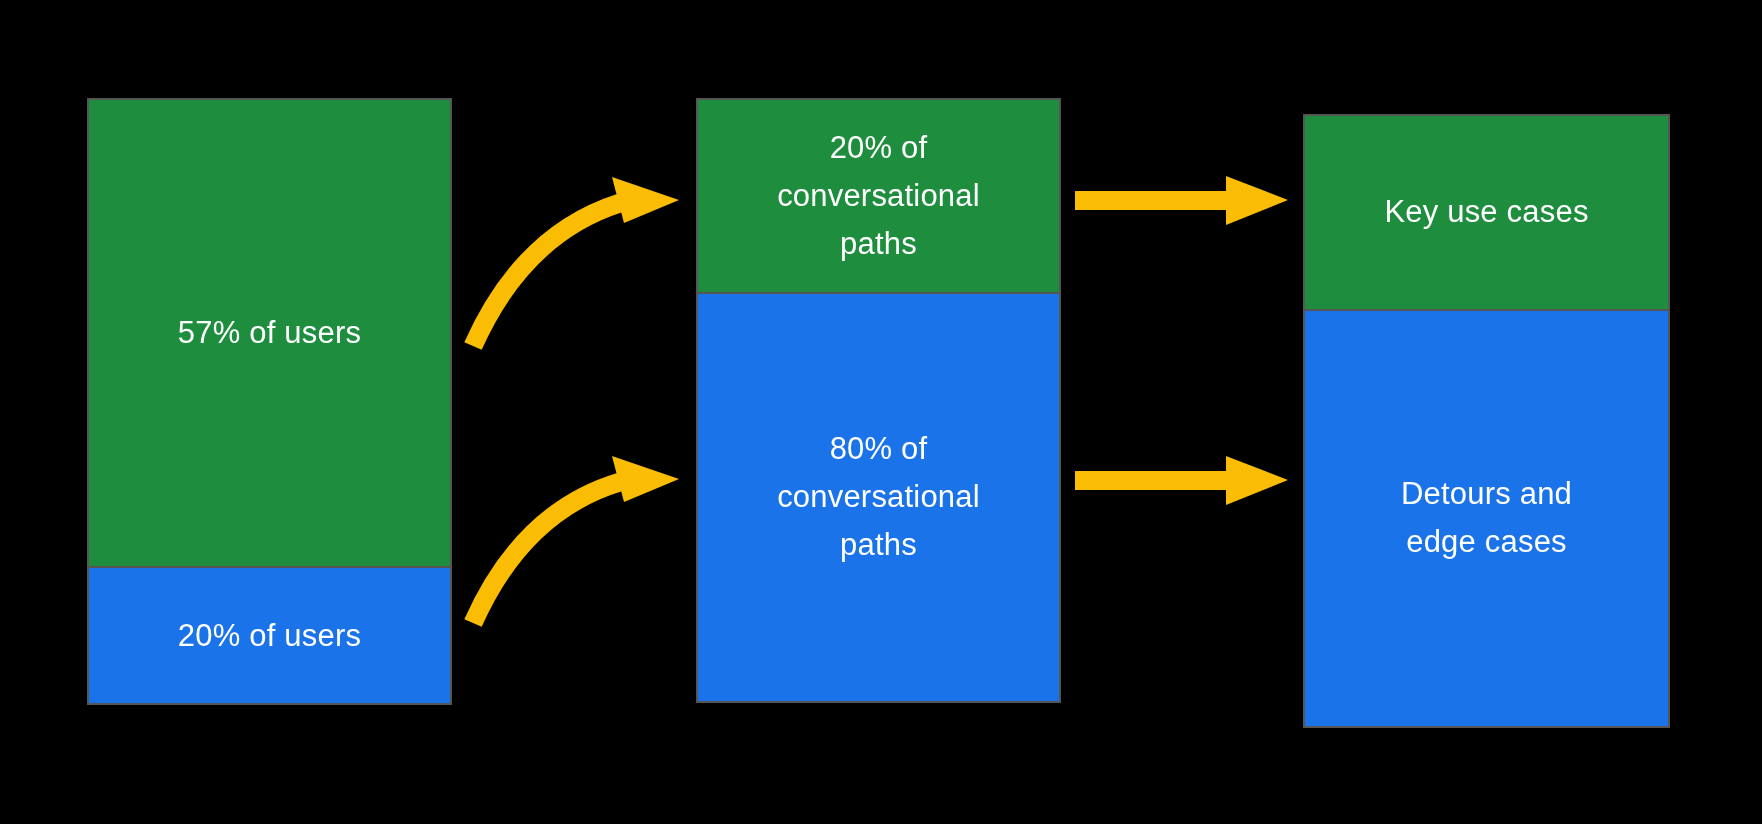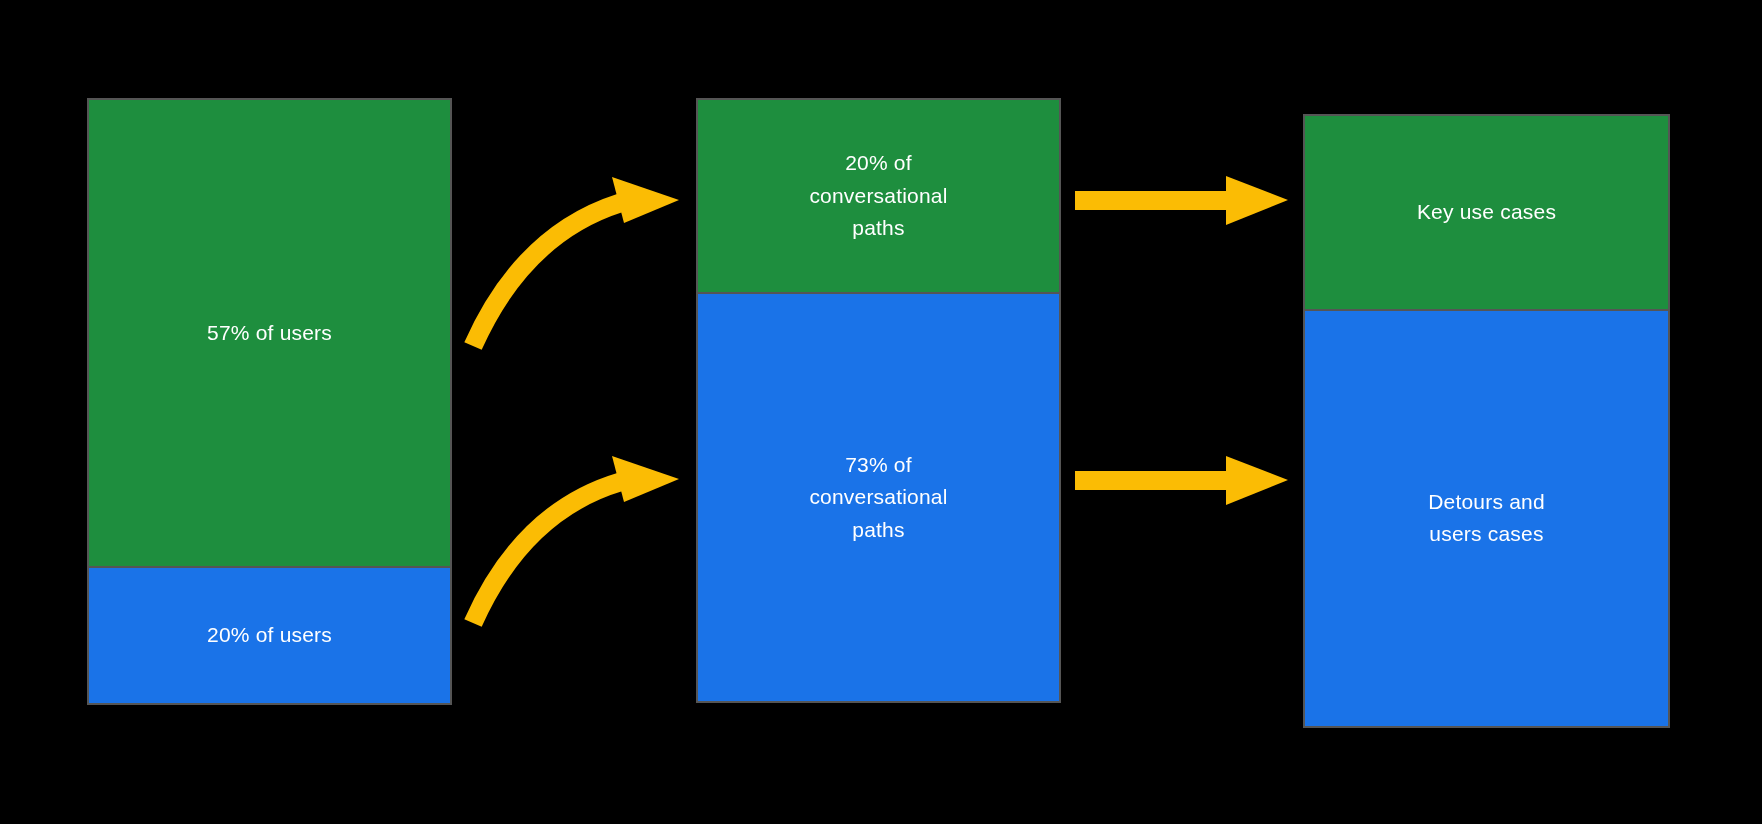--- a/index.html
+++ b/index.html
@@ -29,21 +29,21 @@
     box-sizing: border-box;
     overflow: hidden;
   }
   .segment + .segment {
     border-top: 2px solid var(--border, #555);
   }
   .green { background: var(--green, #1e8e3e); }
   .blue  { background: var(--blue, #1a73e8); }
   .label {
     color: var(--text, #fff);
-    font-size: 21px;
+    font-size: 31px;
     font-weight: 500;
     line-height: 1.55;
     letter-spacing: 0.2px;
     text-align: center;
     white-space: pre-line;
   }
   .col-users    { left: 87px;   top: 98px; width: 365px; height: 607px; }
   .col-paths    { left: 696px;  top: 98px; width: 365px; height: 605px; }
   .col-outcomes { left: 1303px; top: 98px; width: 367px; height: 614px; margin-top: 16px; }
   svg.arrows {
@@ -73,33 +73,33 @@
     </div>
   </div>
 
   <div class="column col-paths">
     <div class="segment green" style="height: 31.9%;">
       <span class="label">20% of
 conversational
 paths</span>
     </div>
     <div class="segment blue" style="height: 68.1%;">
-      <span class="label">73% of
+      <span class="label">80% of
 conversational
 paths</span>
     </div>
   </div>
 
   <div class="column col-outcomes">
     <div class="segment green" style="height: 31.6%;">
       <span class="label">Key use cases</span>
     </div>
     <div class="segment blue" style="height: 68.4%;">
       <span class="label">Detours and
-users cases</span>
+edge cases</span>
     </div>
   </div>
 
   <svg class="arrows" viewBox="0 0 1762 824">
 
     <g>
       <path class="arrow-stroke" d="M 473 346 Q 523 234 620 203"></path>
       <polygon class="arrow-fill" points="612,177 624,223 679,200"></polygon>
     </g>
 

